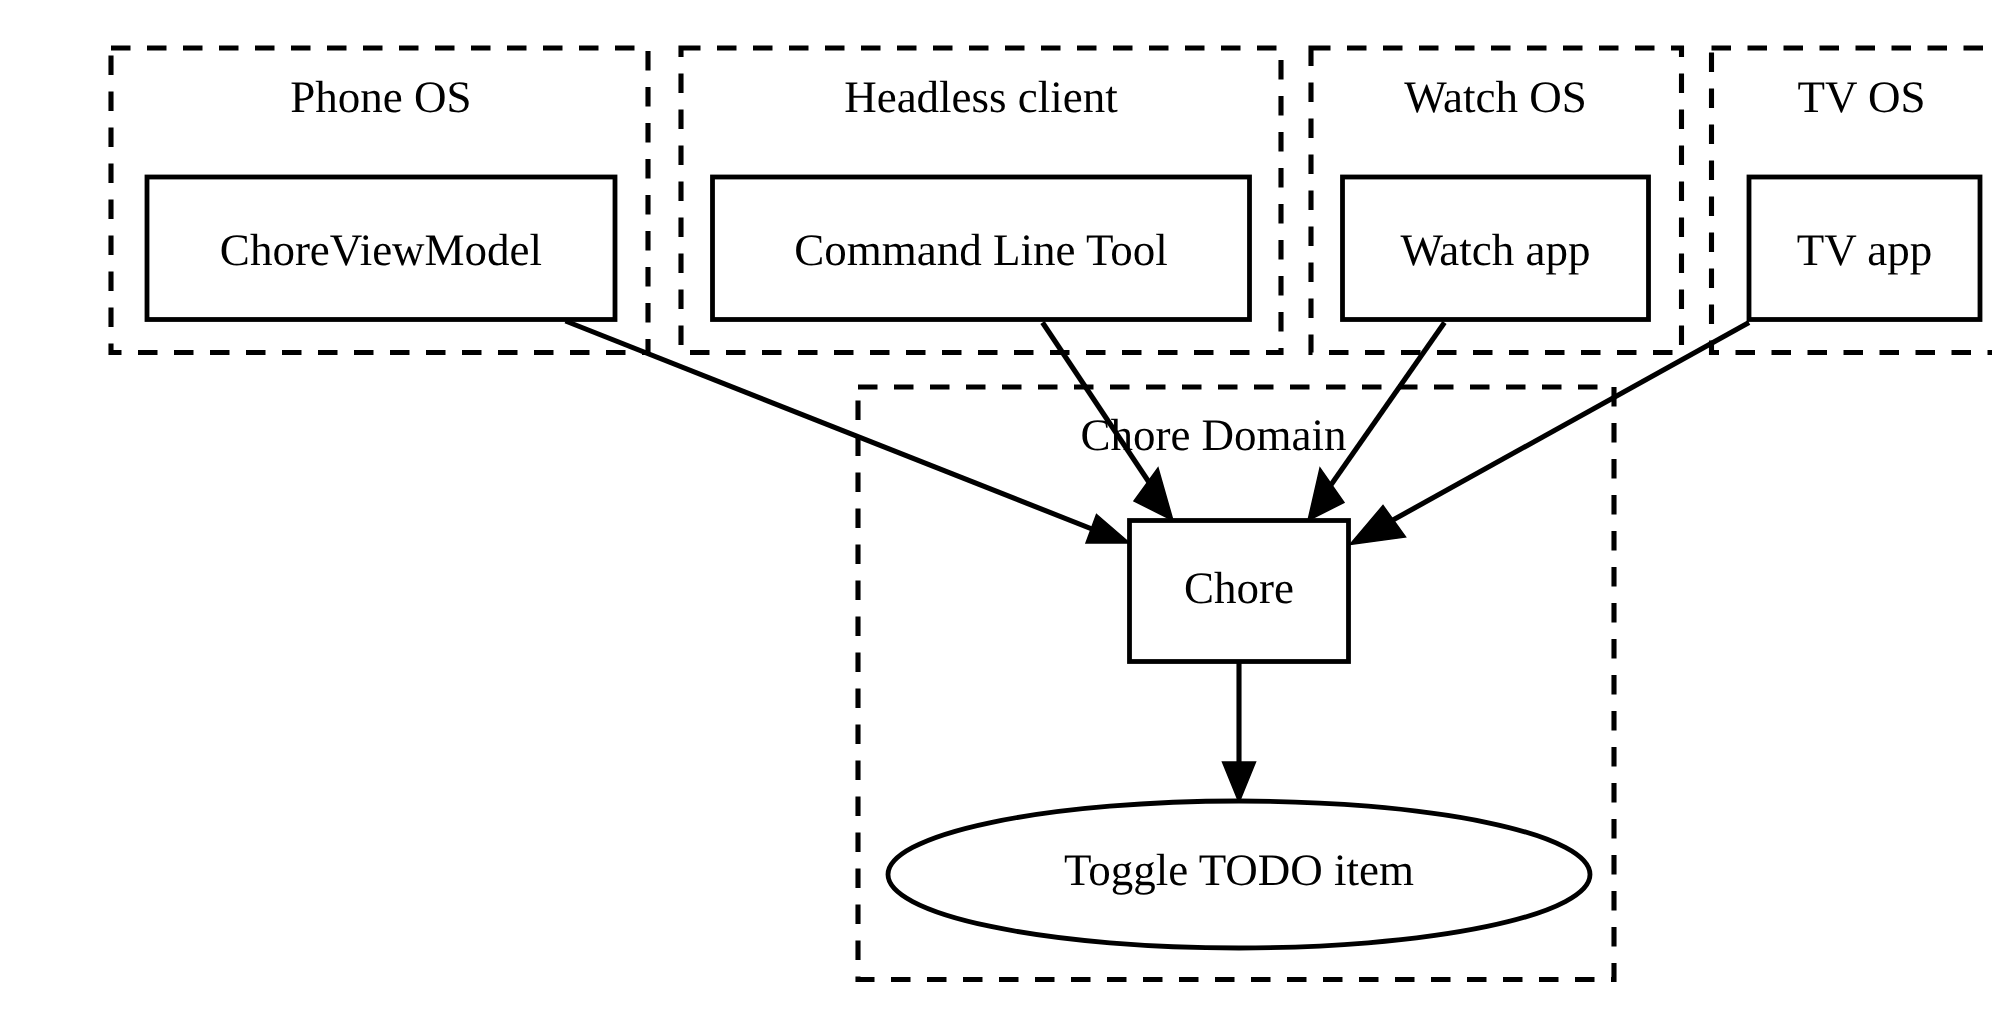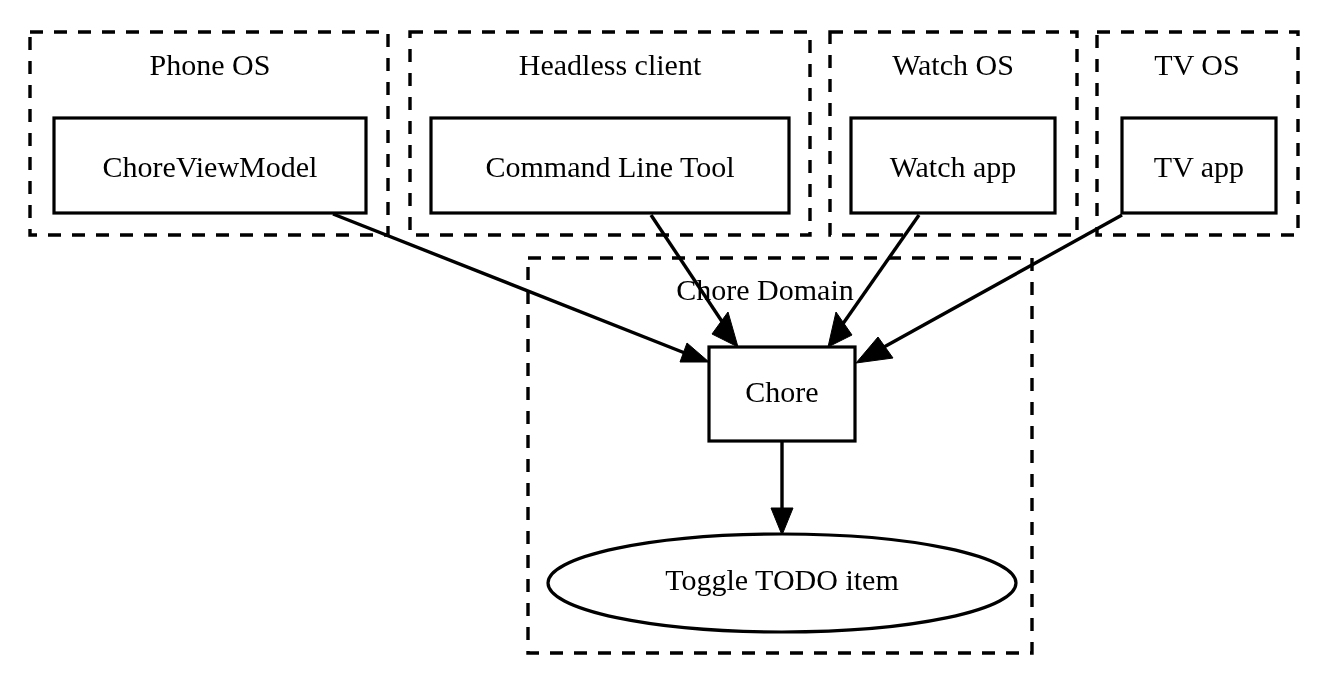--- a/index.html
+++ b/index.html
@@ -11,20 +11,21 @@
     width: 1328px;
     height: 688px;
     font-family: "Liberation Serif", "DejaVu Serif", serif;
     overflow: hidden;
   }
   #diagram-root {
     position: relative;
     width: 1140px;
     height: 688px;
     background: #ffffff;
+    padding-left: 44px;
   }
   svg#diagram-svg {
     display: block;
     width: 1328px;
     height: 688px;
   }
   .cluster-box {
     fill: none;
     stroke: #000000;
     stroke-width: 3.4;

